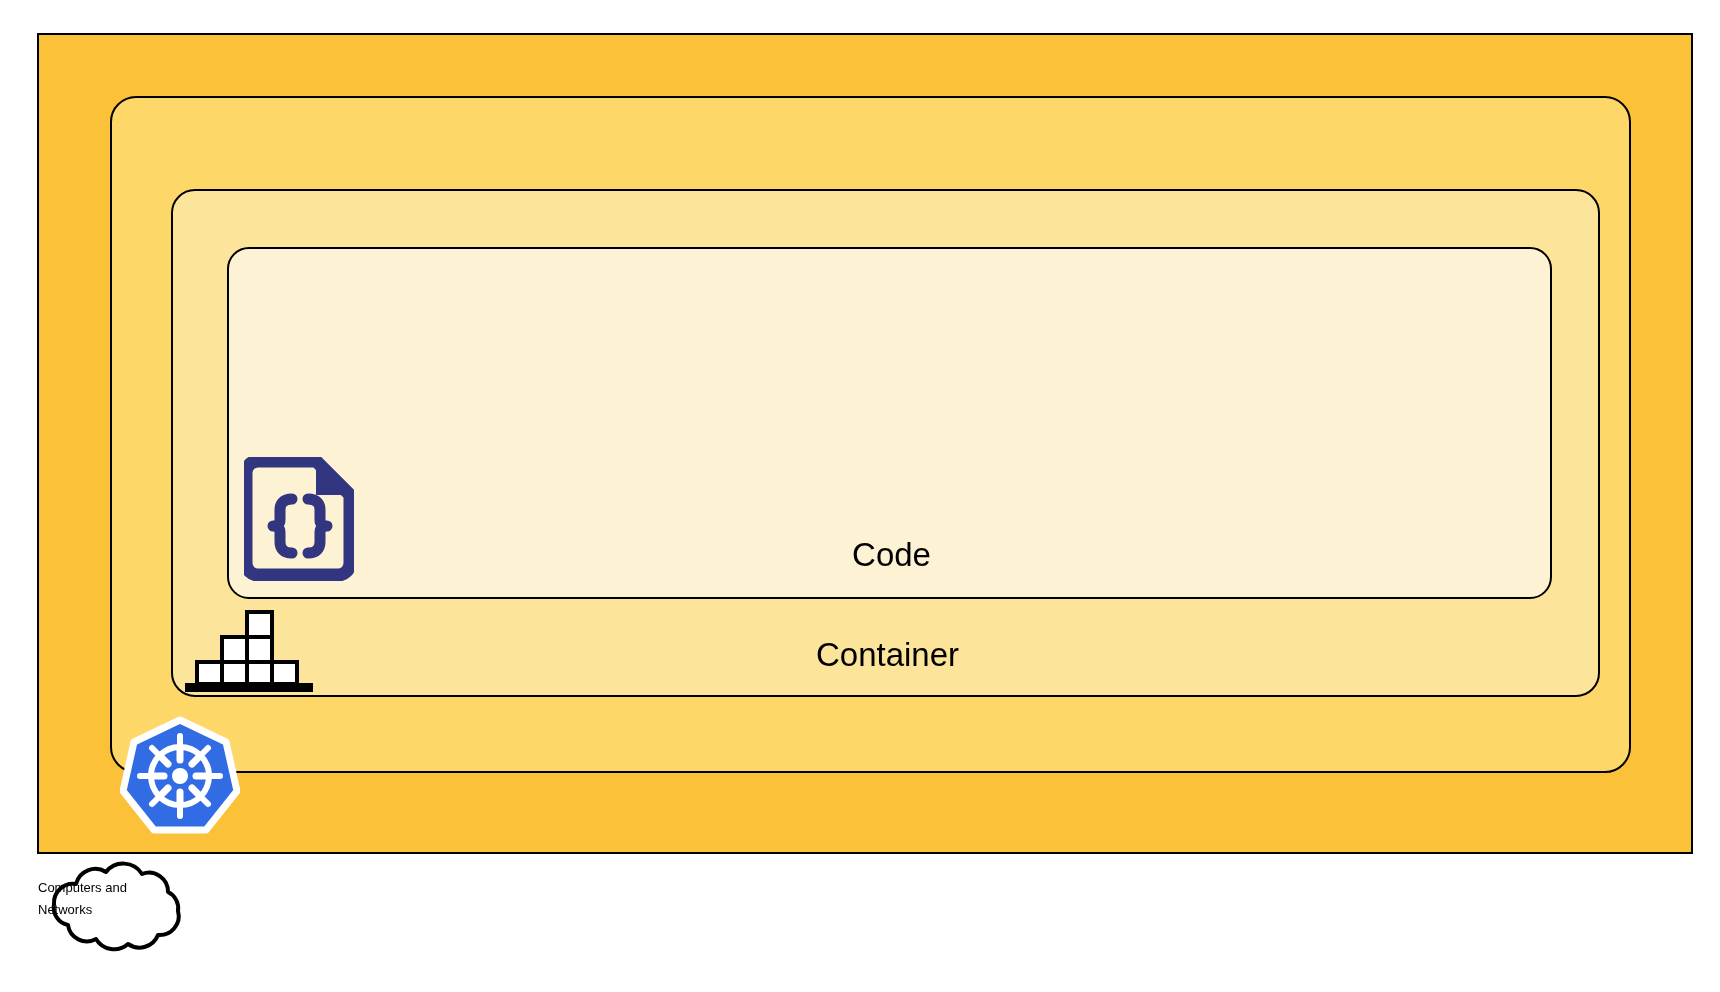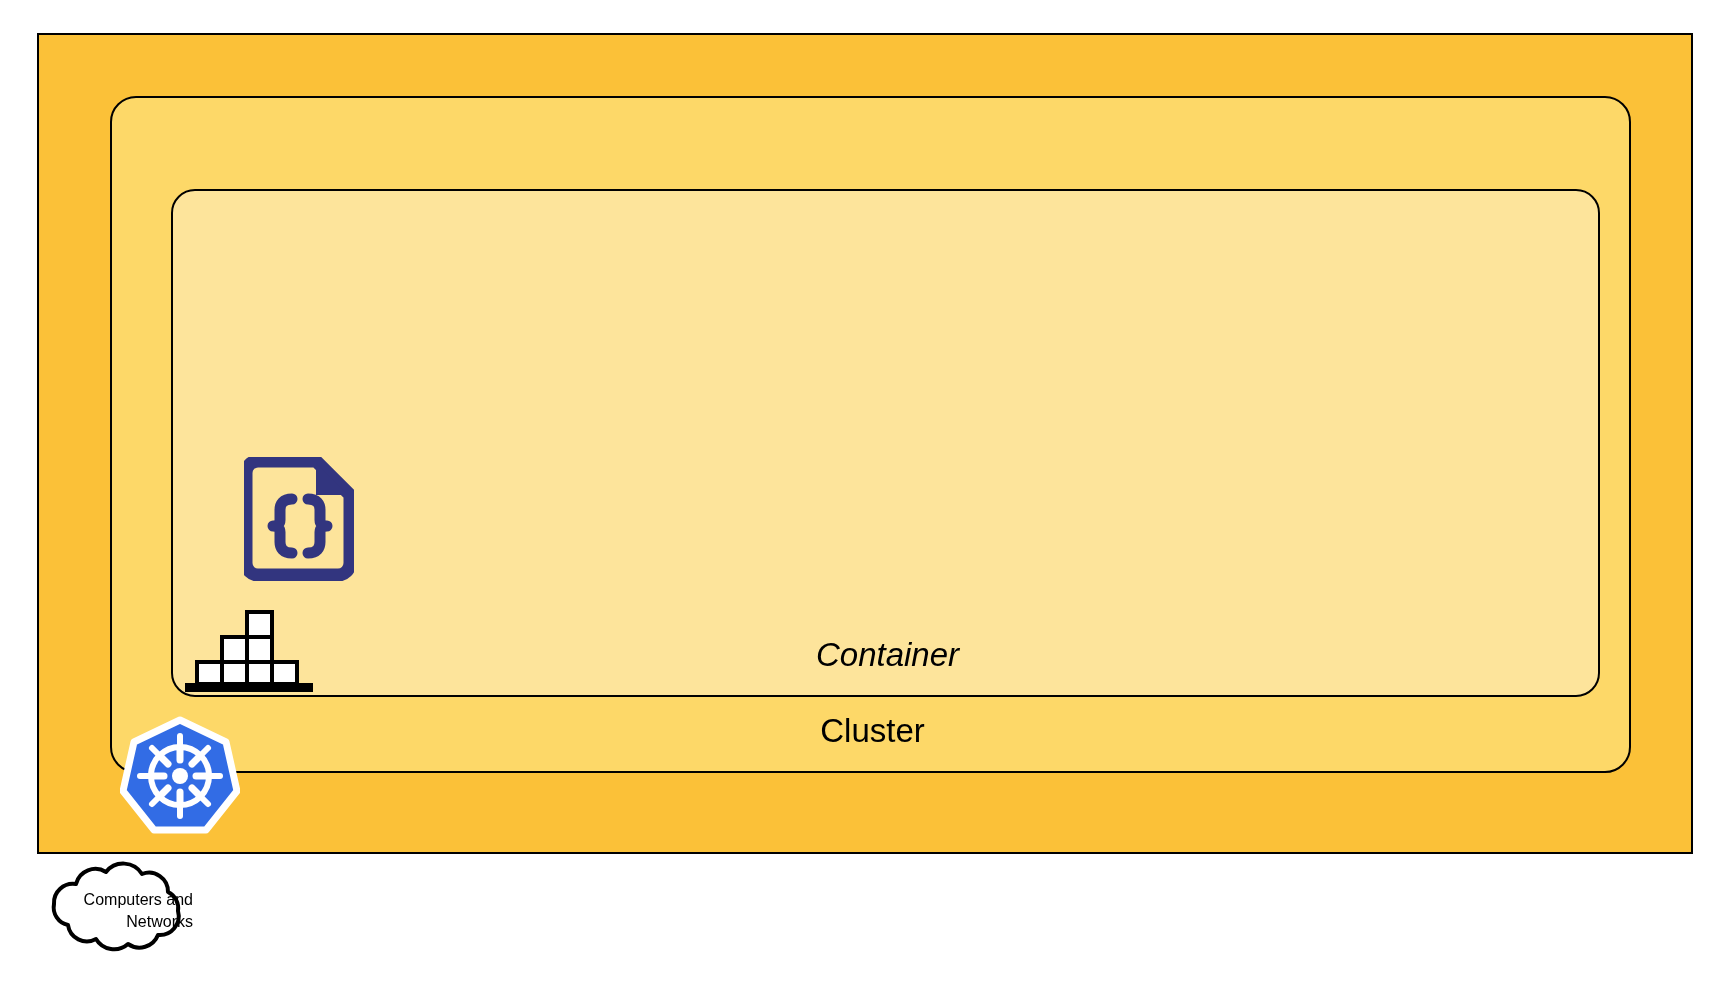--- a/index.html
+++ b/index.html
@@ -79,21 +79,20 @@
   .label-code {
     left: 0;
     width: 1325px;
     bottom: 22px;
   }
 
   .label-container {
     left: 0;
     width: 1429px;
     bottom: 20px;
-    font-style: italic;
   }
 
   .label-cluster {
     left: 0;
     width: 1521px;
     bottom: 20px;
   }
 
   .label-datacenter {
     left: 0;
@@ -133,45 +132,46 @@
     left: 38px;
     top: 858px;
     width: 155px;
     height: 100px;
   }
   .cloud-text {
     position: absolute;
     left: 38px;
     top: 877px;
     width: 155px;
-    text-align: right;
-    font-size: 16px;
+    text-align: left;
+    font-size: 13px;
     line-height: 22px;
     color: #000000;
     white-space: pre-line;
     pointer-events: none;
-    margin-top: 12px;
   }
 </style>
 </head>
 <body>
 
 <div id="stage">
 
   <div class="layer layer-datacenter">
 
     <div class="layer layer-cluster" style="left:71px; top:61px;">
 
       <div class="layer layer-container" style="left:59px; top:91px;">
 
+        <div class="layer layer-code" style="left:54px; top:56px;">
+          <div class="layer-label label-code">Code</div>
+        </div>
 
         <div class="layer-label label-container">Container</div>
       </div>
 
-      <div class="layer-label label-cluster">Cluster</div>
     </div>
 
   </div>
 
   <div class="icon-wrap icon-code">
     <svg viewBox="0 0 110 124" width="110" height="124" xmlns="http://www.w3.org/2000/svg">
       <path d="M14 4 h58 l34 34 v68 a12 12 0 0 1 -12 12 h-80 a12 12 0 0 1 -12 -12 v-90 a12 12 0 0 1 12 -12 z" fill="none" stroke="#32357F" stroke-width="13" stroke-linejoin="round"></path>
       <path d="M72 6 l32 32 h-32 z" fill="#32357F"></path>
       <path d="M48 42 c-9 0 -12 5 -12 11 v10 c0 4 -3 6 -7 6 c4 0 7 2 7 6 v10 c0 6 3 11 12 11" fill="none" stroke="#32357F" stroke-width="11" stroke-linecap="round" stroke-linejoin="round"></path>
       <path d="M64 42 c9 0 12 5 12 11 v10 c0 4 3 6 7 6 c-4 0 -7 2 -7 6 v10 c0 6 -3 11 -12 11" fill="none" stroke="#32357F" stroke-width="11" stroke-linecap="round" stroke-linejoin="round"></path>

